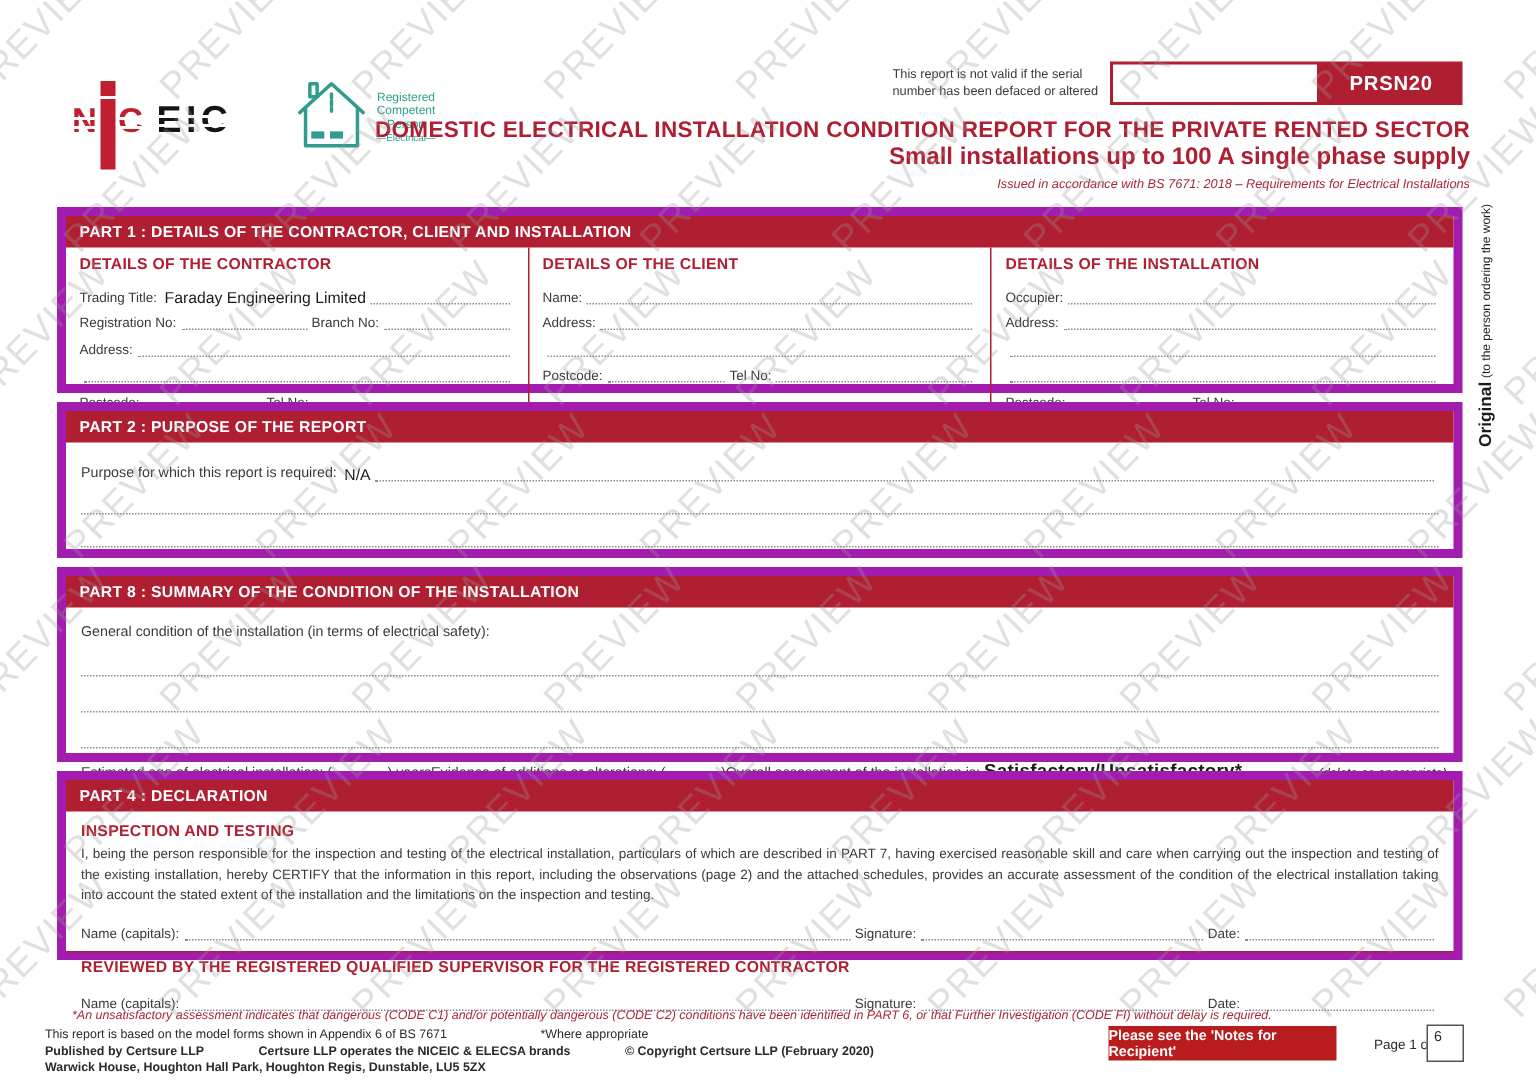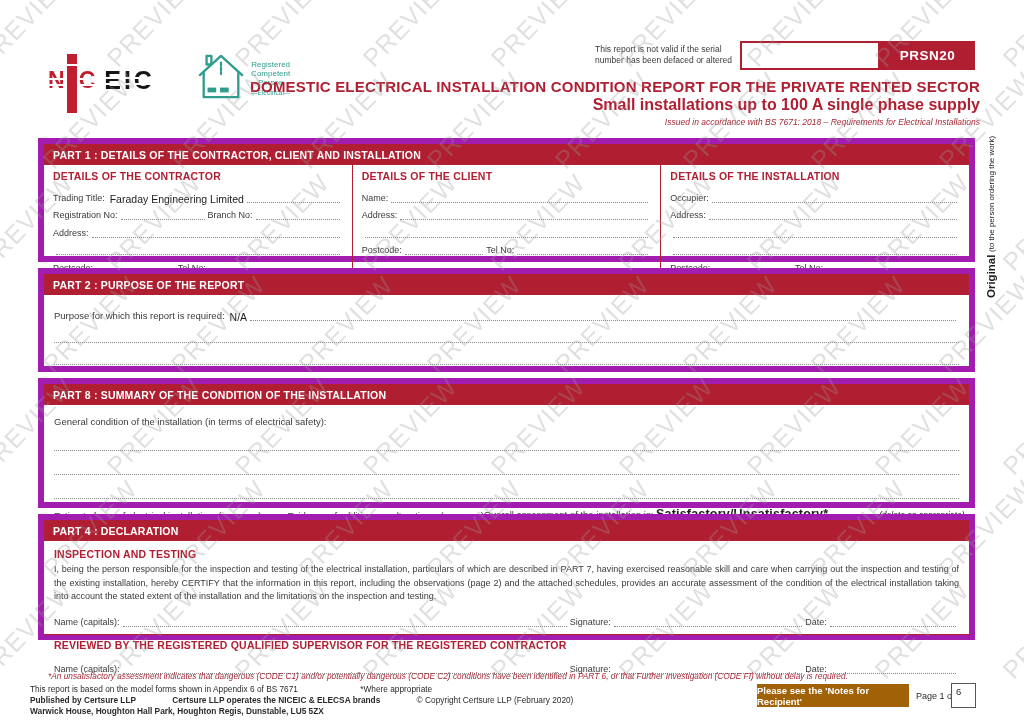--- a/index.html
+++ b/index.html
@@ -72,21 +72,21 @@
   .sigrow .c2{display:flex;flex:0 0 26%;align-items:flex-end;}
   .sigrow .c3{display:flex;flex:0 0 17%;align-items:flex-end;}
   .p4-divider{border-top:1.5px solid #b01e32;margin:7px -10px 0;}
   
   .footnote{position:absolute;left:48px;top:671px;font-size:8.3px;font-style:italic;color:#a62936;}
   .foot-a{position:absolute;left:30px;top:684px;font-size:8.3px;color:#2a2a2a;}
   .foot-a .gap{display:inline-block;width:60px;}
   .foot-b{position:absolute;left:30px;top:695px;font-size:8.3px;font-weight:bold;color:#2a2a2a;}
   .foot-b .gap{display:inline-block;width:34px;}
   .foot-c{position:absolute;left:30px;top:706px;font-size:8.3px;font-weight:bold;color:#2a2a2a;}
-  .notes-btn{position:absolute;left:757px;top:684px;width:152px;height:23px;background:#a16207;color:#fff;
+  .notes-btn{position:absolute;left:739px;top:684px;width:152px;height:23px;background:#b91c1c;color:#fff;
       font-size:9.5px;font-weight:bold;display:flex;align-items:center;justify-content:center;border:none;}
   .page-label{position:absolute;left:916px;top:691px;font-size:9px;color:#2a2a2a;}
   .page-total{position:absolute;left:951px;top:683px;width:25px;height:25px;border:1px solid #555;
       box-sizing:border-box;display:flex;align-items:flex-start;justify-content:flex-start;
       padding:2px 0 0 4px;font-size:9.5px;color:#2a2a2a;background:#fff;}
 </style>
 </head>
 <body>
 
 <div class="page">
@@ -352,21 +352,21 @@
   </div>
 
   <div class="footnote">*An unsatisfactory assessment indicates that dangerous (CODE C1) and/or potentially dangerous (CODE C2) conditions have been identified in PART 6, or that Further Investigation (CODE FI) without delay is required.</div>
   <div class="foot-a">
     <span>This report is based on the model forms shown in Appendix 6 of BS 7671</span><span class="gap"></span>
     <span style="">*Where appropriate</span>
   </div>
   <div class="foot-b">
     <span>Published by Certsure LLP</span><span class="gap"></span>
     <span>Certsure LLP operates the NICEIC &amp; ELECSA brands</span><span class="gap"></span>
-    <span style="font-weight:normal">© Copyright Certsure LLP (February 2020)</span>
+    <span style="font-weight:bold">© Copyright Certsure LLP (February 2020)</span>
   </div>
   <div class="foot-c">Warwick House, Houghton Hall Park, Houghton Regis, Dunstable, LU5 5ZX</div>
 
   <div class="notes-btn">Please see the 'Notes for Recipient'</div>
   <span class="page-label">Page 1 of</span>
   <div class="page-total">6</div>
 
 </div>
 
 </body></html>

